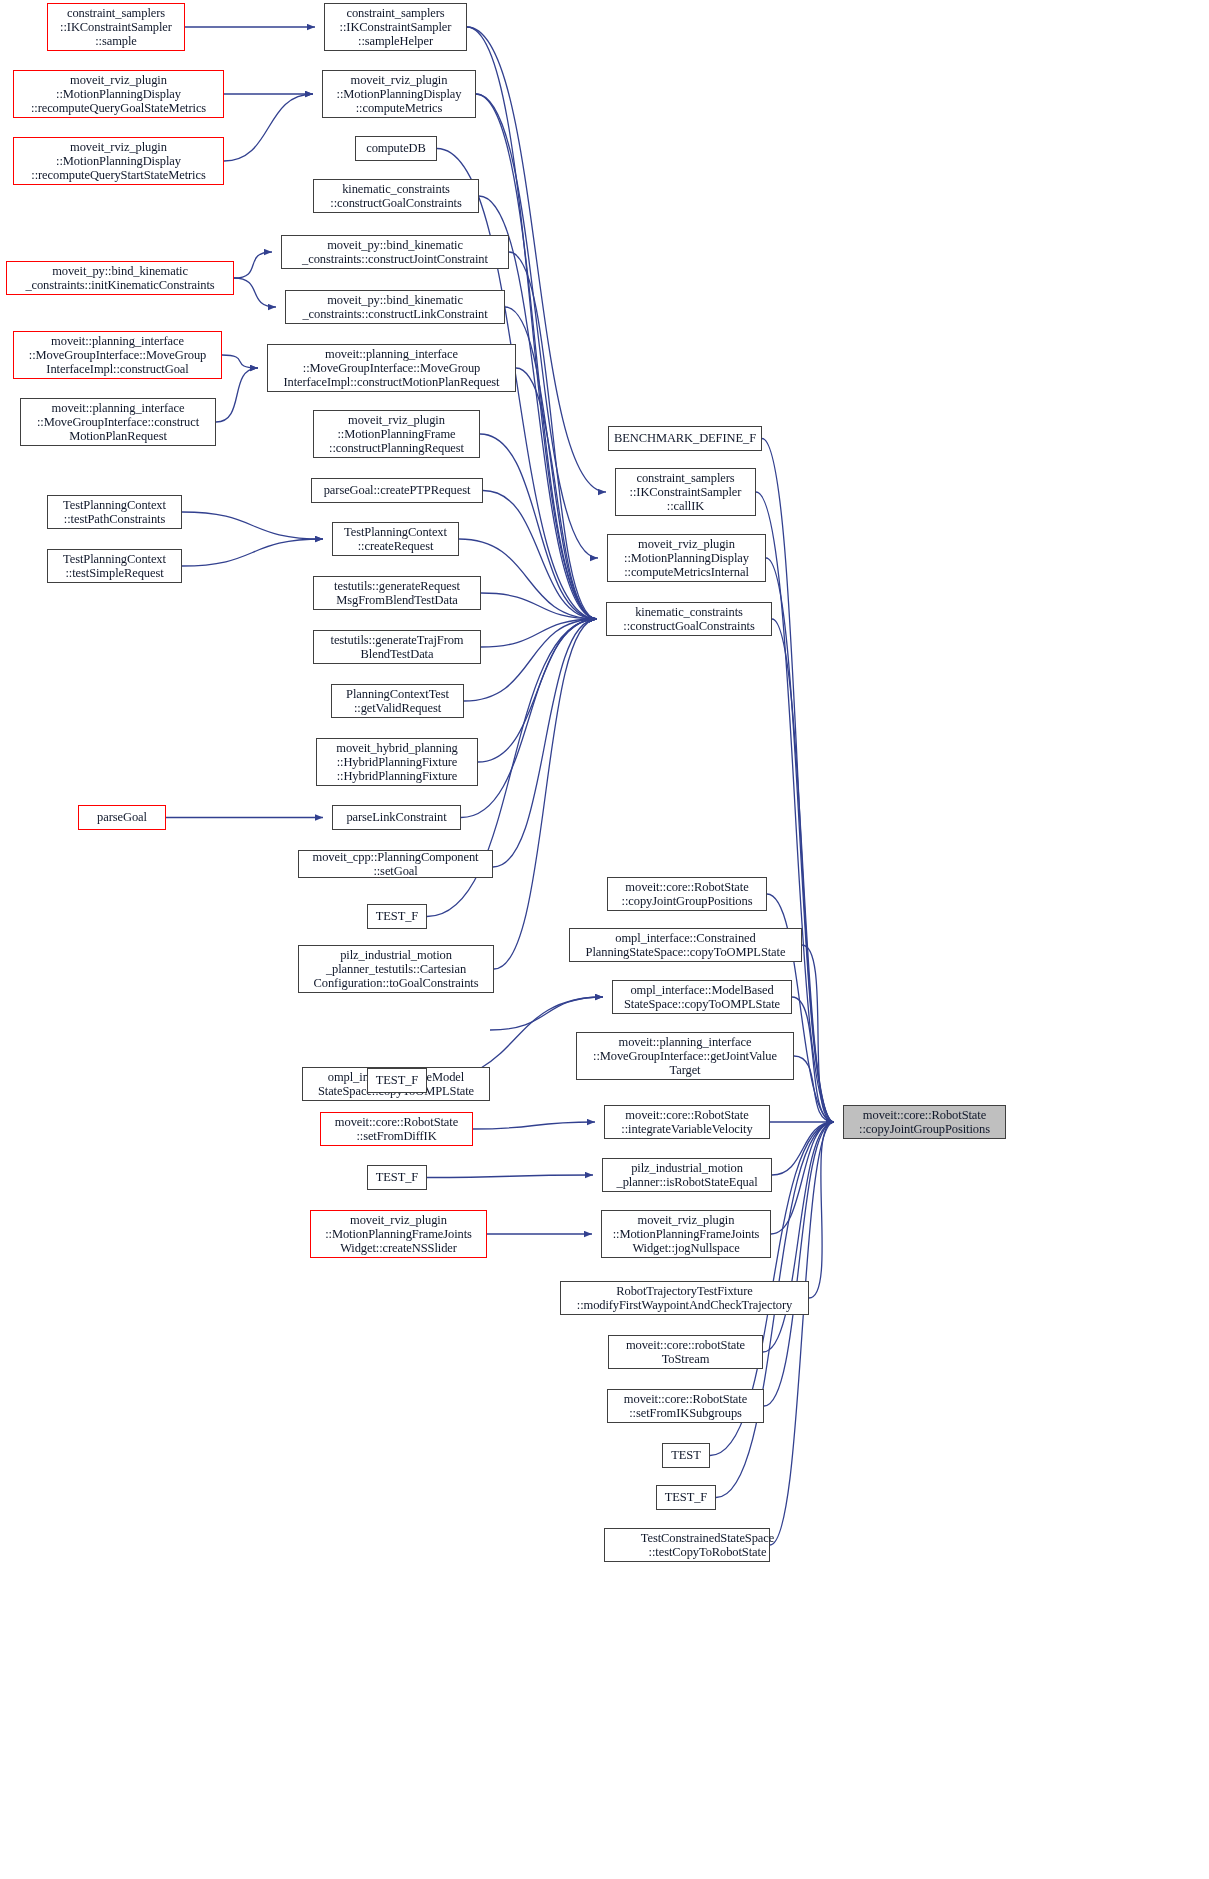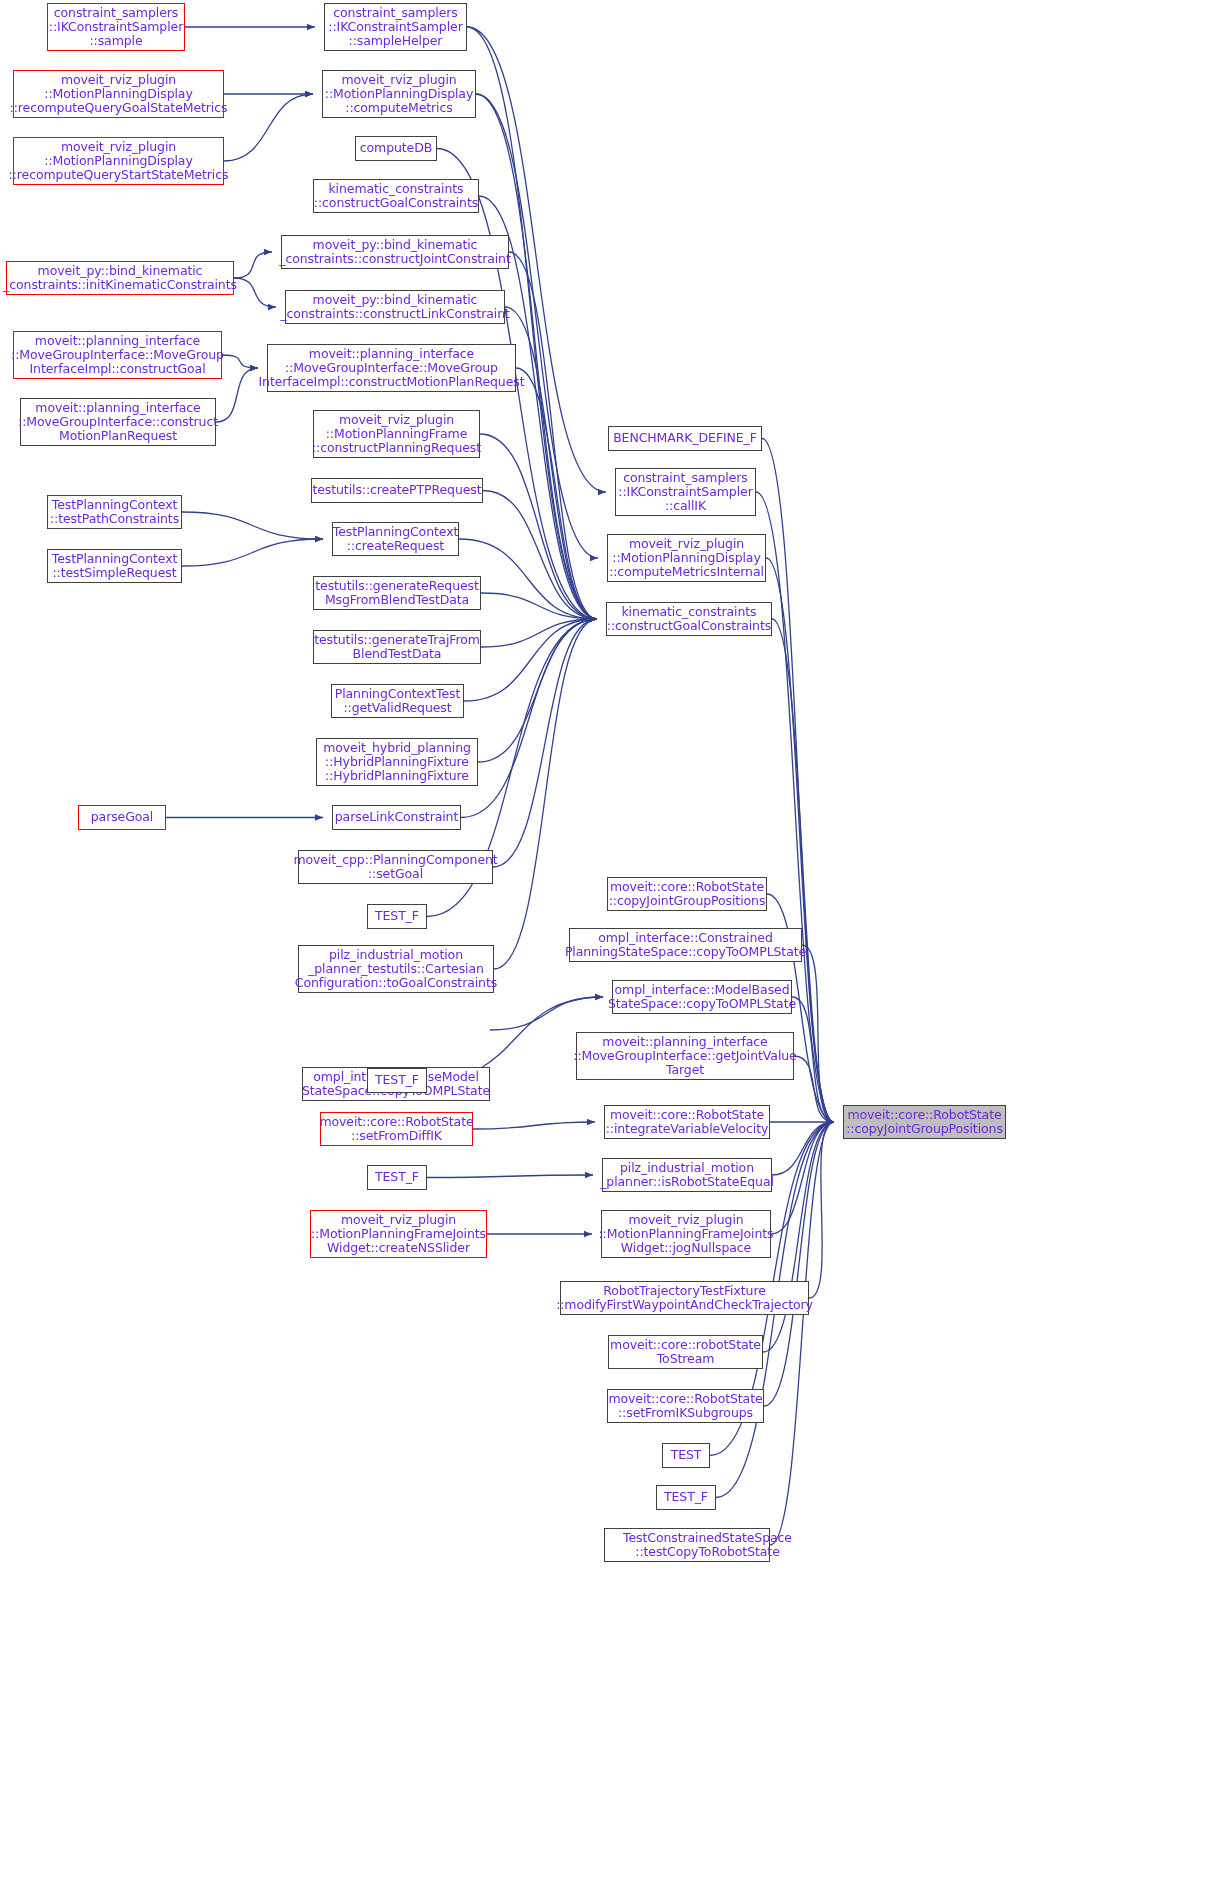--- a/index.html
+++ b/index.html
@@ -23,31 +23,32 @@
     top: 0;
     width: 1209px;
     height: 1879px;
     pointer-events: none;
   }
   .node {
     position: absolute;
     box-sizing: border-box;
     border: 1px solid #404040;
     background: #ffffff;
-    color: #6d28d9;
+    color: #0f172a;
     display: flex;
     align-items: center;
     justify-content: center;
     text-align: center;
     font-size: 12.5px;
     line-height: 14.2px;
     letter-spacing: -0.1px;
     white-space: pre-line;
     padding: 1px 3px;
     z-index: 2;
+    font-family: Liberation Serif, serif;
   }
   .node.red {
     border-color: #ff0000;
   }
   .node.current {
     background: #bfbfbf;
     border-color: #404040;
   }
 </style>
 </head>
@@ -145,41 +146,41 @@
 InterfaceImpl::constructGoal</div>
       <div class="node" style="left: 267px; top: 344px; width: 249px; height: 48px;">moveit::planning_interface
 ::MoveGroupInterface::MoveGroup
 InterfaceImpl::constructMotionPlanRequest</div>
       <div class="node" style="left: 20px; top: 398px; width: 196px; height: 48px;">moveit::planning_interface
 ::MoveGroupInterface::construct
 MotionPlanRequest</div>
       <div class="node" style="left: 313px; top: 410px; width: 167px; height: 48px;">moveit_rviz_plugin
 ::MotionPlanningFrame
 ::constructPlanningRequest</div>
-      <div class="node" style="left: 311px; top: 478px; width: 172px; height: 25px;">testutils::createPTPRequest</div>
+      <div class="node" style="left: 311px; top: 478px; width: 172px; height: 25px;">parseGoal::createPTPRequest</div>
       <div class="node" style="left: 47px; top: 495px; width: 135px; height: 34px;">TestPlanningContext
 ::testPathConstraints</div>
       <div class="node" style="left: 332px; top: 522px; width: 127px; height: 34px;">TestPlanningContext
 ::createRequest</div>
       <div class="node" style="left: 47px; top: 549px; width: 135px; height: 34px;">TestPlanningContext
 ::testSimpleRequest</div>
       <div class="node" style="left: 313px; top: 576px; width: 168px; height: 34px;">testutils::generateRequest
 MsgFromBlendTestData</div>
       <div class="node" style="left: 606px; top: 602px; width: 166px; height: 34px;">kinematic_constraints
 ::constructGoalConstraints</div>
       <div class="node" style="left: 313px; top: 630px; width: 168px; height: 34px;">testutils::generateTrajFrom
 BlendTestData</div>
       <div class="node" style="left: 331px; top: 684px; width: 133px; height: 34px;">PlanningContextTest
 ::getValidRequest</div>
       <div class="node" style="left: 316px; top: 738px; width: 162px; height: 48px;">moveit_hybrid_planning
 ::HybridPlanningFixture
 ::HybridPlanningFixture</div>
       <div class="node red" style="left: 78px; top: 805px; width: 88px; height: 25px;">parseGoal</div>
       <div class="node" style="left: 332px; top: 805px; width: 129px; height: 25px;">parseLinkConstraint</div>
-      <div class="node" style="left: 298px; top: 850px; width: 195px; height: 34px;">moveit_cpp::PlanningComponent
+      <div class="node" style="left: 298px; top: 850px; width: 195px; height: 28px;">moveit_cpp::PlanningComponent
 ::setGoal</div>
       <div class="node" style="left: 367px; top: 904px; width: 60px; height: 25px;">TEST_F</div>
       <div class="node" style="left: 607px; top: 877px; width: 160px; height: 34px;">moveit::core::RobotState
 ::copyJointGroupPositions</div>
       <div class="node" style="left: 298px; top: 945px; width: 196px; height: 48px;">pilz_industrial_motion
 _planner_testutils::Cartesian
 Configuration::toGoalConstraints</div>
       <div class="node" style="left: 569px; top: 928px; width: 233px; height: 34px;">ompl_interface::Constrained
 PlanningStateSpace::copyToOMPLState</div>
       <div class="node" style="left: 612px; top: 980px; width: 180px; height: 34px;">ompl_interface::ModelBased

